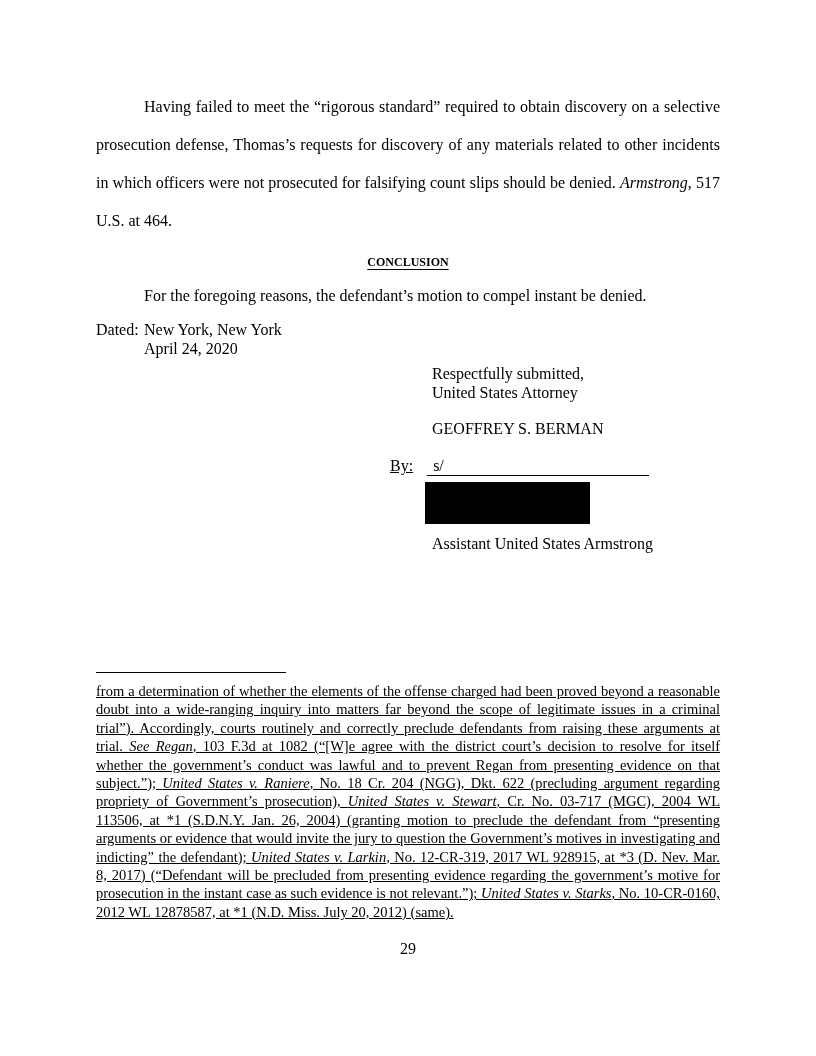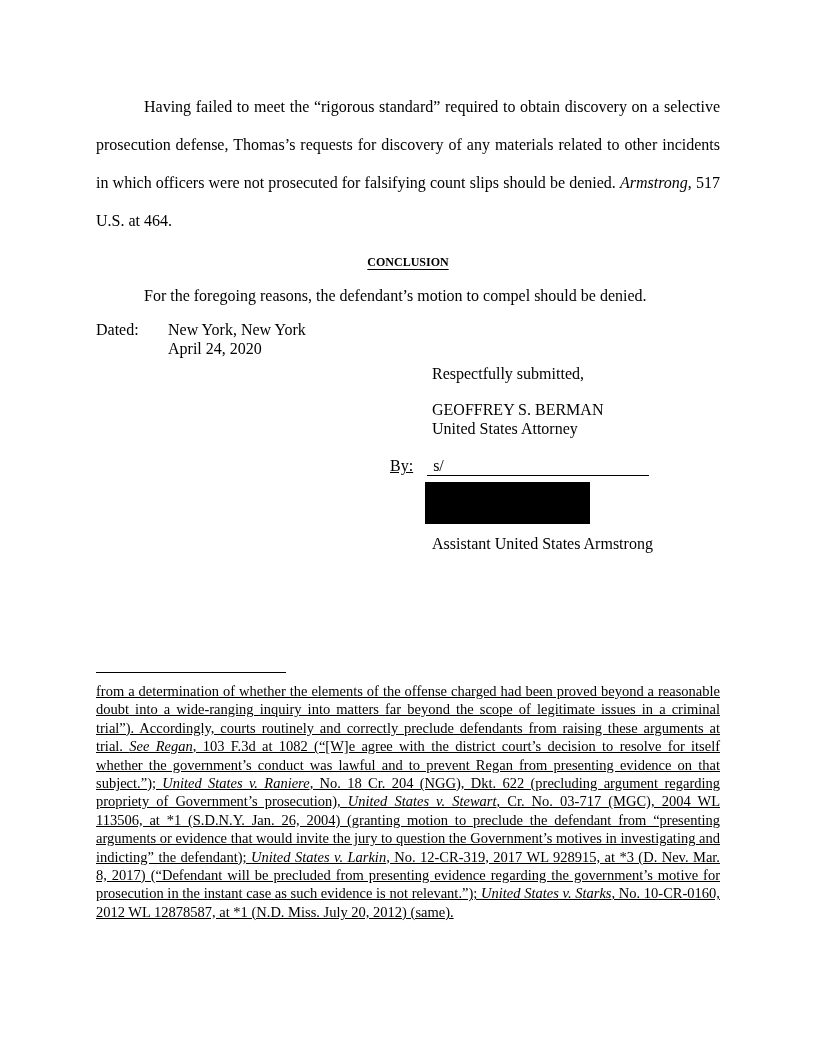--- a/index.html
+++ b/index.html
@@ -42,21 +42,20 @@
   .para2 {
     margin-top: 6px;
     line-height: 28px;
     text-align: left;
   }
   .dated-block {
     margin-top: 10px;
     display: flex;
     font-size: 16px;
     line-height: 19px;
-    gap: 24px;
   }
   .dated-label {
     width: 48px;
     flex: 0 0 auto;
   }
   .sig-block {
     margin-left: 294px;
     margin-top: 6px;
     font-size: 16px;
     line-height: 19px;
@@ -121,40 +120,41 @@
 </head>
 <body>
 
 <div class="page">
   <div class="content">
 
     <p class="body-para"><span>Having failed to meet the “rigorous standard” required to obtain discovery on a selective prosecution defense, Thomas’s requests for discovery of any materials related to other incidents in which officers were not prosecuted for falsifying count slips should be denied.  </span><span style="font-style: italic;">Armstrong</span><span>, 517 U.S. at 464.</span></p>
 
     <h2 class="conclusion">CONCLUSION</h2>
 
-    <p class="body-para para2">For the foregoing reasons, the defendant’s motion to compel should be denied.</p>
+    <p class="body-para para2">For the foregoing reasons, the defendant’s motion to compel instant be denied.</p>
 
     <div class="dated-block">
       <span class="dated-label">Dated:</span>
       <span class="dated-lines">
         <span>New York, New York</span><br>
         <span>April 24, 2020</span>
       </span>
     </div>
 
     <div class="sig-block">
       <div class="sig-indent">Respectfully submitted,</div>
+      <div class="sig-indent">United States Attorney</div>
       <div class="sig-indent sig-name">GEOFFREY S. BERMAN</div>
-      <div class="sig-indent">United States Attorney</div>
       <div class="by-line">
         <span>By:</span><span class="sig-line"><span>s/</span></span>
       </div>
       <div class="redaction"></div>
       <div class="sig-indent assistant">Assistant United States Armstrong</div>
     </div>
   </div>
 
   <div class="footnote">
     <div class="fn-separator"></div>
     <p class="fn-text"><span>from a determination of whether the elements of the offense charged had been proved beyond a reasonable doubt into a wide-ranging inquiry into matters far beyond the scope of legitimate issues in a criminal trial”).  Accordingly, courts routinely and correctly preclude defendants from raising these arguments at trial.  </span><span style="font-style: italic;">See Regan</span><span>, 103 F.3d at 1082 (“[W]e agree with the district court’s decision to resolve for itself whether the government’s conduct was lawful and to prevent Regan from presenting evidence on that subject.”); </span><span style="font-style: italic;">United States v. Raniere</span><span>, No. 18 Cr. 204 (NGG), Dkt. 622 (precluding argument regarding propriety of Government’s prosecution), </span><span style="font-style: italic;">United States v. Stewart</span><span>, Cr. No. 03-717 (MGC), 2004 WL 113506, at *1 (S.D.N.Y. Jan. 26, 2004) (granting motion to preclude the defendant from “presenting arguments or evidence that would invite the jury to question the Government’s motives in investigating and indicting” the defendant); </span><span style="font-style: italic;">United States v. Larkin</span><span>, No. 12-CR-319, 2017 WL 928915, at *3 (D. Nev. Mar. 8, 2017) (“Defendant will be precluded from presenting evidence regarding the government’s motive for prosecution in the instant case as such evidence is not relevant.”); </span><span style="font-style: italic;">United States v. Starks</span><span>, No. 10-CR-0160, 2012 WL 12878587, at *1 (N.D. Miss. July 20, 2012) (same).</span></p>
   </div>
 
+  <div class="page-number">29</div>
 </div>
 
 </body></html>

